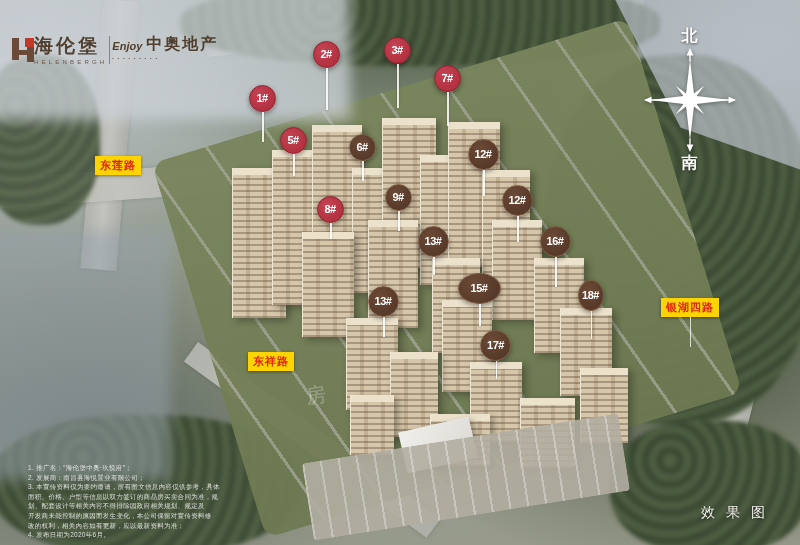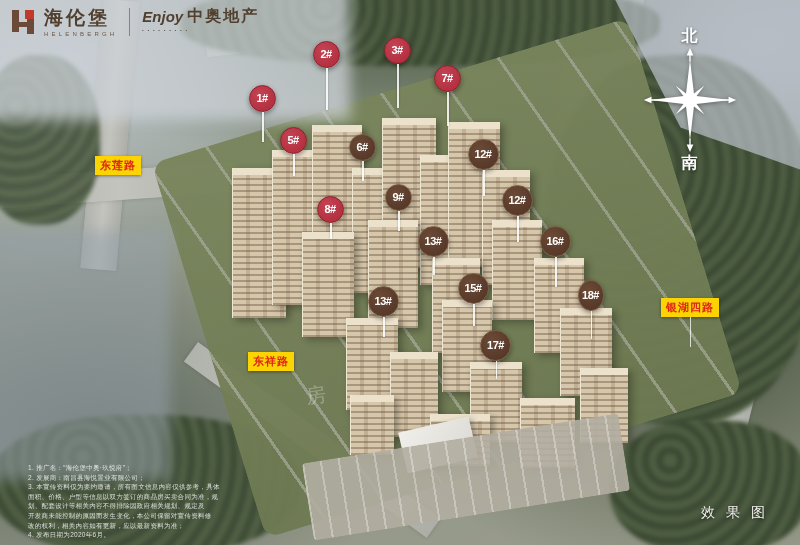--- a/index.html
+++ b/index.html
@@ -28,33 +28,33 @@
         background:
           linear-gradient(180deg,#ece1cb 0 7px,rgba(0,0,0,0) 7px),
           repeating-linear-gradient(0deg, rgba(92,72,52,.38) 0 2px, rgba(0,0,0,0) 2px 6px),
           repeating-linear-gradient(90deg,#d6c6aa 0 13px,#c2b094 13px 17px);
         border-left:1px solid #f0e7d3;box-shadow:4px 3px 7px rgba(35,35,25,.4);}
   .flatroof{position:absolute;background:linear-gradient(135deg,#f0efeb,#d9d8d2);box-shadow:3px 3px 6px rgba(0,0,0,.3);}
   .parking{position:absolute;background:
       repeating-linear-gradient(90deg, rgba(255,255,255,.35) 0 2px, transparent 2px 18px),
       #b2aea1;transform:rotate(-9deg);opacity:.9;border-radius:4px;}
   
-  .hdr{position:absolute;left:12px;top:8px;display:flex;align-items:flex-start;gap:10px;z-index:30;color:#51402f;}
+  .hdr{position:absolute;left:12px;top:36px;display:flex;align-items:flex-start;z-index:30;color:#51402f;}
   .hmark{position:relative;width:22px;height:24px;margin-top:2px;}
   .hmark .l{position:absolute;left:0;top:0;width:7px;height:22px;background:var(--logo-brown);}
   .hmark .r{position:absolute;right:0;top:4px;width:7px;height:20px;background:var(--logo-brown);}
   .hmark .bar{position:absolute;left:5px;top:12px;width:13px;height:5px;background:var(--logo-brown);}
   .hmark .sq{position:absolute;right:0;top:0;width:9px;height:9px;background:var(--logo-red);}
   .brandtxt{line-height:1;}
   .brandtxt .cn{font-size:19px;font-weight:bold;letter-spacing:3px;}
   .brandtxt .en{font-size:6px;letter-spacing:3.2px;margin-top:4px;color:#6b5a49;}
   .vdiv{width:1px;height:28px;background:#8c8276;margin:0 2px;}
   .partner{line-height:1;}
   .partner .row1{display:flex;align-items:flex-end;gap:4px;}
-  .partner .enjoy{font-size:15px;font-style:italic;font-weight:bold;}
+  .partner .enjoy{font-size:11px;font-style:italic;font-weight:bold;}
   .partner .pn{font-size:16px;font-weight:bold;letter-spacing:2px;}
   .partner .tg{font-size:4px;letter-spacing:4px;margin-top:5px;color:#5a5148;}
   .compass{position:absolute;left:638px;top:26px;width:104px;text-align:center;z-index:30;color:#fff;
            text-shadow:0 1px 3px rgba(0,0,0,.55);}
   .compass .dir{font-size:16px;font-weight:bold;letter-spacing:1px;}
   .compass svg{display:block;margin:1px auto;filter:drop-shadow(0 1px 2px rgba(0,0,0,.4));}
   .road-label{position:absolute;z-index:25;background:var(--road-bg);color:var(--road-text);
               font-weight:bold;font-size:11px;padding:2px 5px;letter-spacing:1px;
               box-shadow:0 1px 3px rgba(0,0,0,.4);white-space:nowrap;}
   .road-label .tick{position:absolute;left:50%;top:100%;width:1px;background:rgba(255,255,255,.75);}
@@ -216,21 +216,21 @@
         <div class="leader" style="height: 18px;"></div>
       </div>
       <div class="marker brown" style="left: 539.5px; top: 225.5px; width: 31px; height: 31px;">
         <div class="bubble">16#</div>
         <div class="leader" style="height: 30px;"></div>
       </div>
       <div class="marker brown" style="left: 367.5px; top: 285.5px; width: 31px; height: 31px;">
         <div class="bubble">13#</div>
         <div class="leader" style="height: 20px;"></div>
       </div>
-      <div class="marker brown" style="left: 457.5px; top: 272.5px; width: 31px; height: 31px;">
+      <div class="marker brown" style="left: 457.5px; top: 272.5px; width: 43px; height: 31px;">
         <div class="bubble">15#</div>
         <div class="leader" style="height: 22px;"></div>
       </div>
       <div class="marker brown" style="left: 577.5px; top: 279.5px; width: 26px; height: 31px;">
         <div class="bubble">18#</div>
         <div class="leader" style="height: 28px;"></div>
       </div>
       <div class="marker brown" style="left: 480px; top: 329.5px; width: 31px; height: 31px;">
         <div class="bubble">17#</div>
         <div class="leader" style="height: 18px;"></div>

